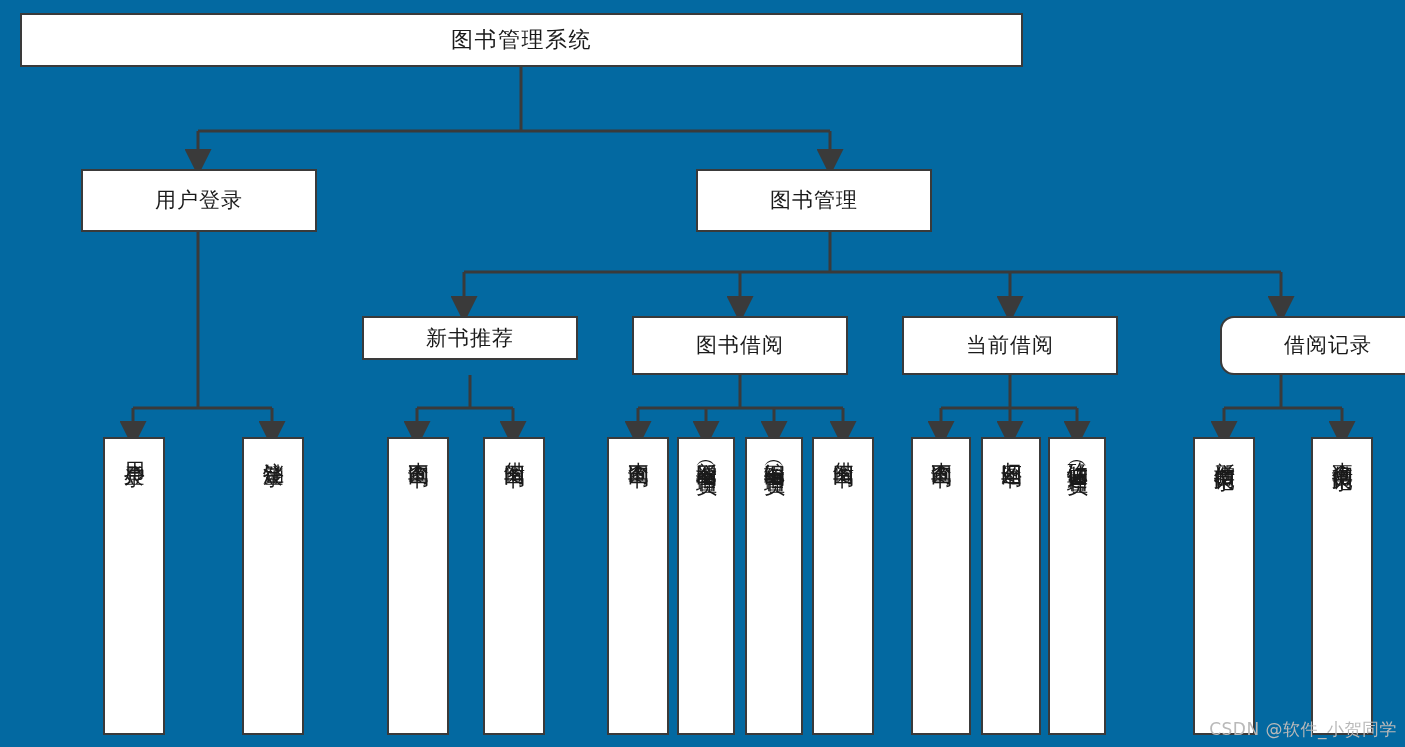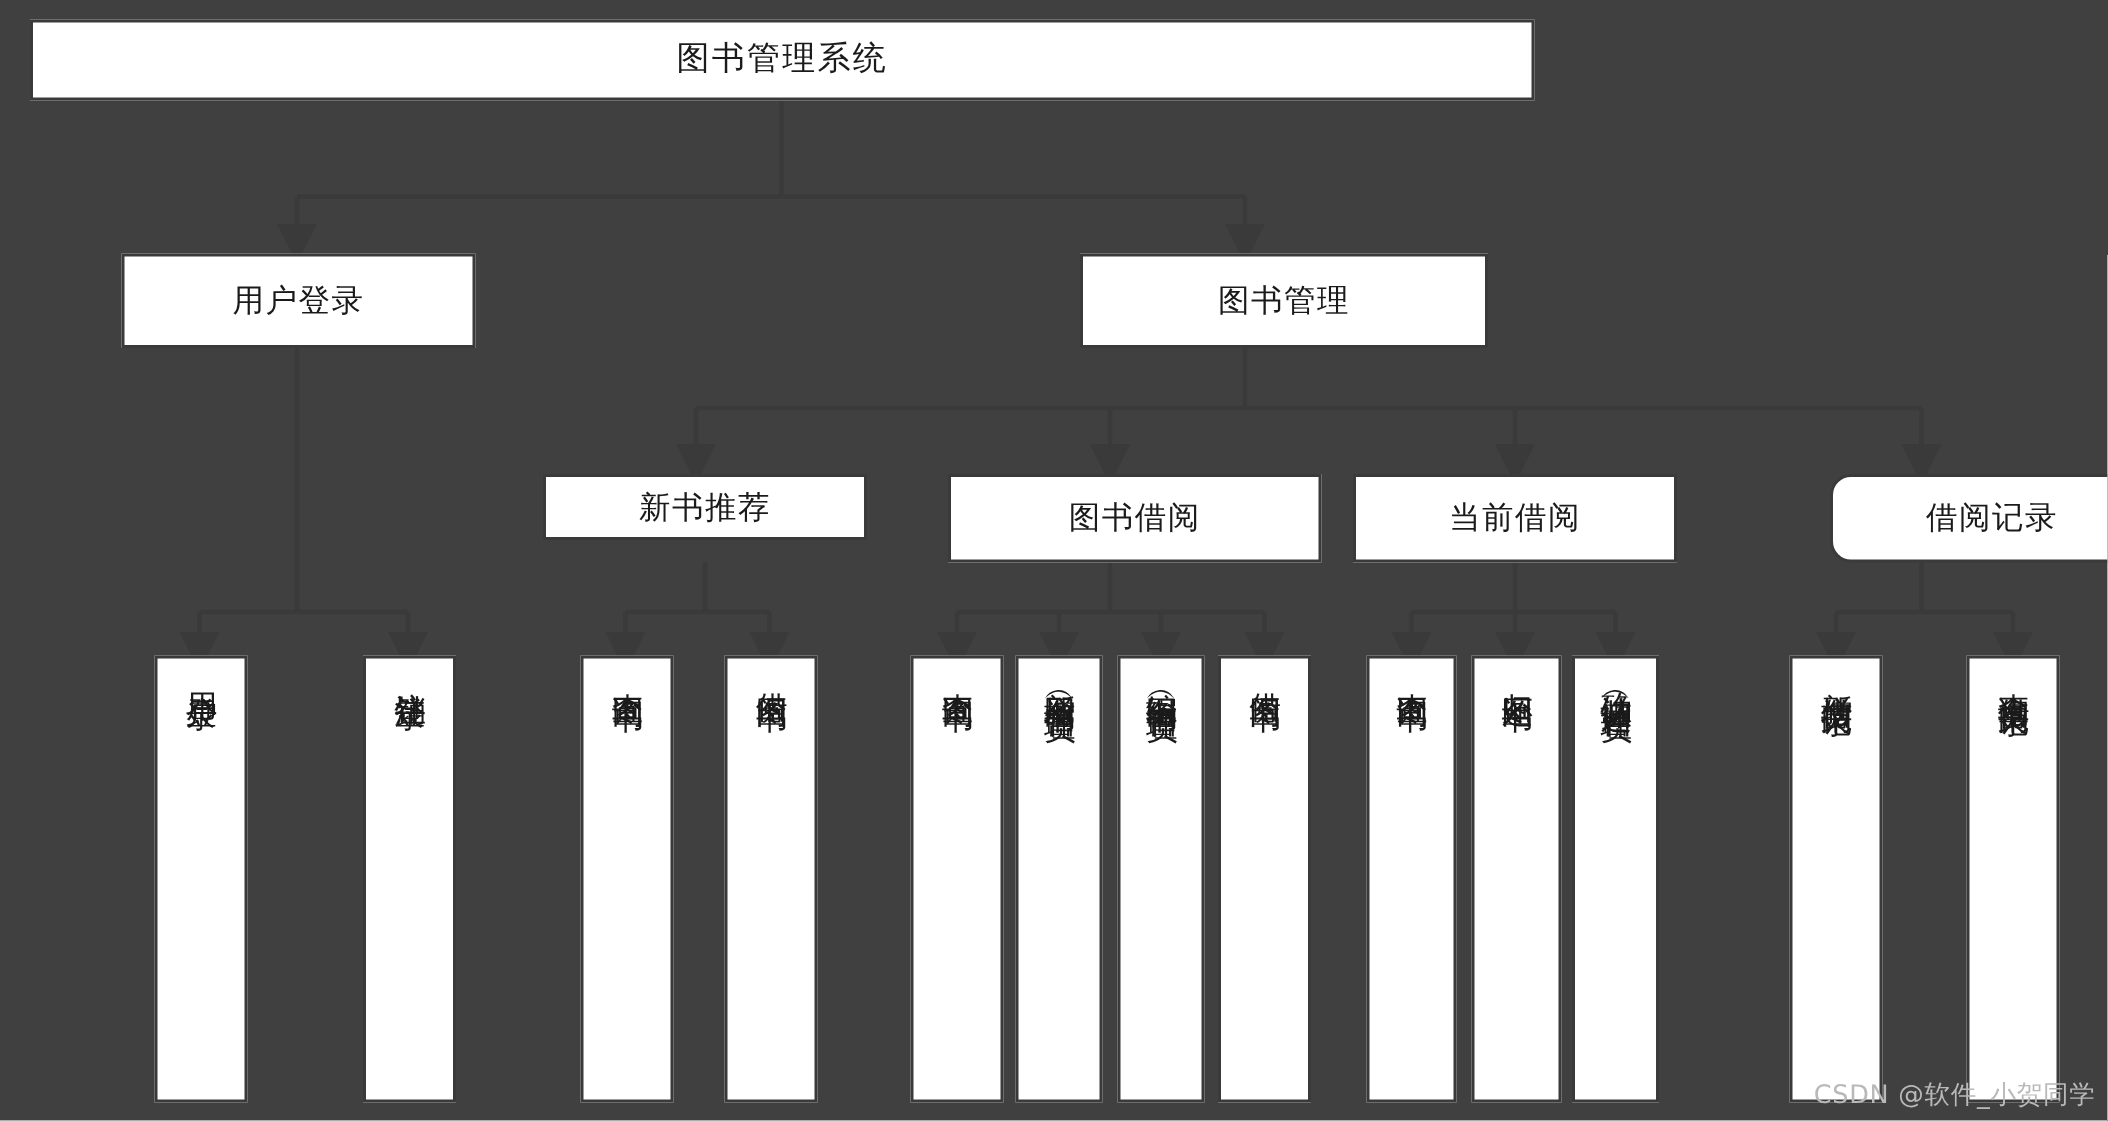--- a/index.html
+++ b/index.html
@@ -8,21 +8,21 @@
     padding: 0;
     background: #ffffff;
   }
   body {
     font-family: "DejaVu Sans", "Liberation Sans", sans-serif;
   }
   #canvas {
     position: relative;
     width: 1405px;
     height: 747px;
-    background: #404040;
+    background: #0369a1;
     overflow: hidden;
   }
   #edges {
     position: absolute;
     left: 0;
     top: 0;
     width: 1405px;
     height: 747px;
     pointer-events: none;
   }
@@ -135,29 +135,29 @@
   </svg>
 
   <div class="node h root" style="left:20px; top:13px; width:1003px; height:54px;">
     <span class="cap">图书管理系统</span>
   </div>
 
   <div class="node h" style="left:81px; top:169px; width:236px; height:63px;">
     <span class="cap">用户登录</span>
   </div>
 
-  <div class="node h" style="left:720px; top:169px; width:272px; height:63px;">
+  <div class="node h" style="left:696px; top:169px; width:236px; height:63px;">
     <span class="cap">图书管理</span>
   </div>
 
   <div class="node h" style="left:362px; top:316px; width:216px; height:44px;">
     <span class="cap">新书推荐</span>
   </div>
 
-  <div class="node h" style="left:632px; top:316px; width:249px; height:59px;">
+  <div class="node h" style="left:632px; top:316px; width:216px; height:59px;">
     <span class="cap">图书借阅</span>
   </div>
 
   <div class="node h" style="left:902px; top:316px; width:216px; height:59px;">
     <span class="cap">当前借阅</span>
   </div>
 
   <div class="node h" style="left:1220px; top:316px; width:216px; height:59px;border-radius:14px;">
     <span class="cap">借阅记录</span>
   </div>

